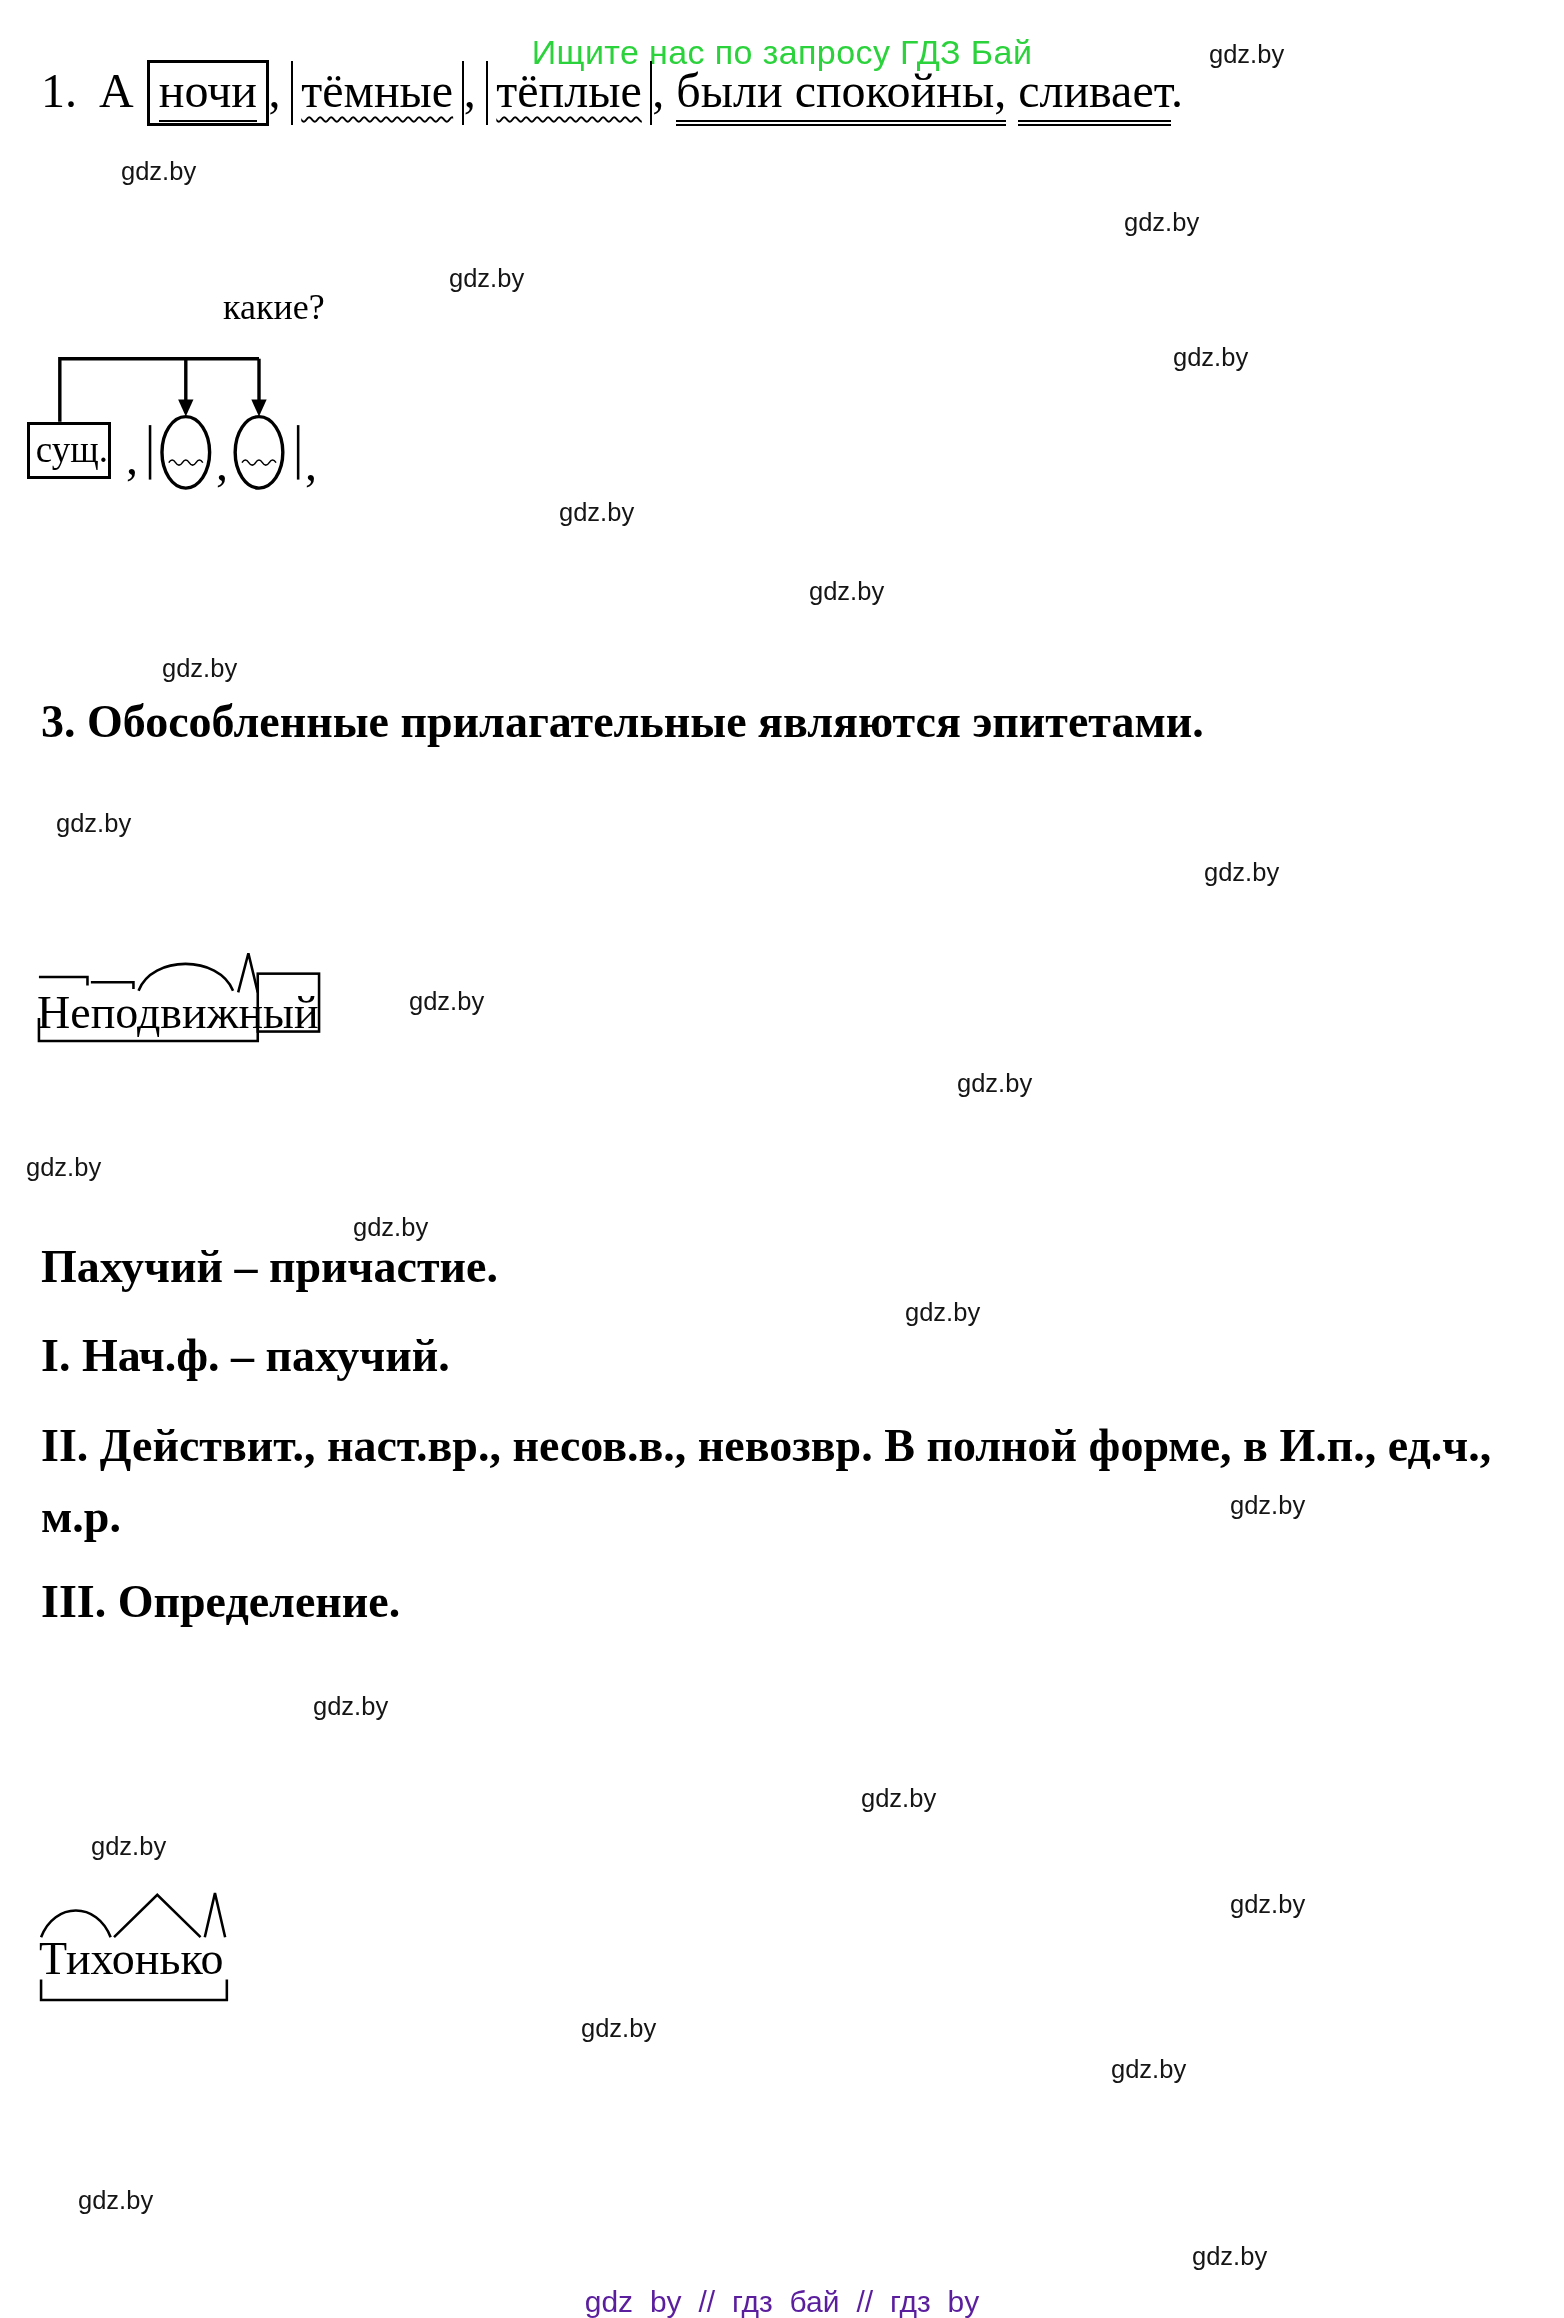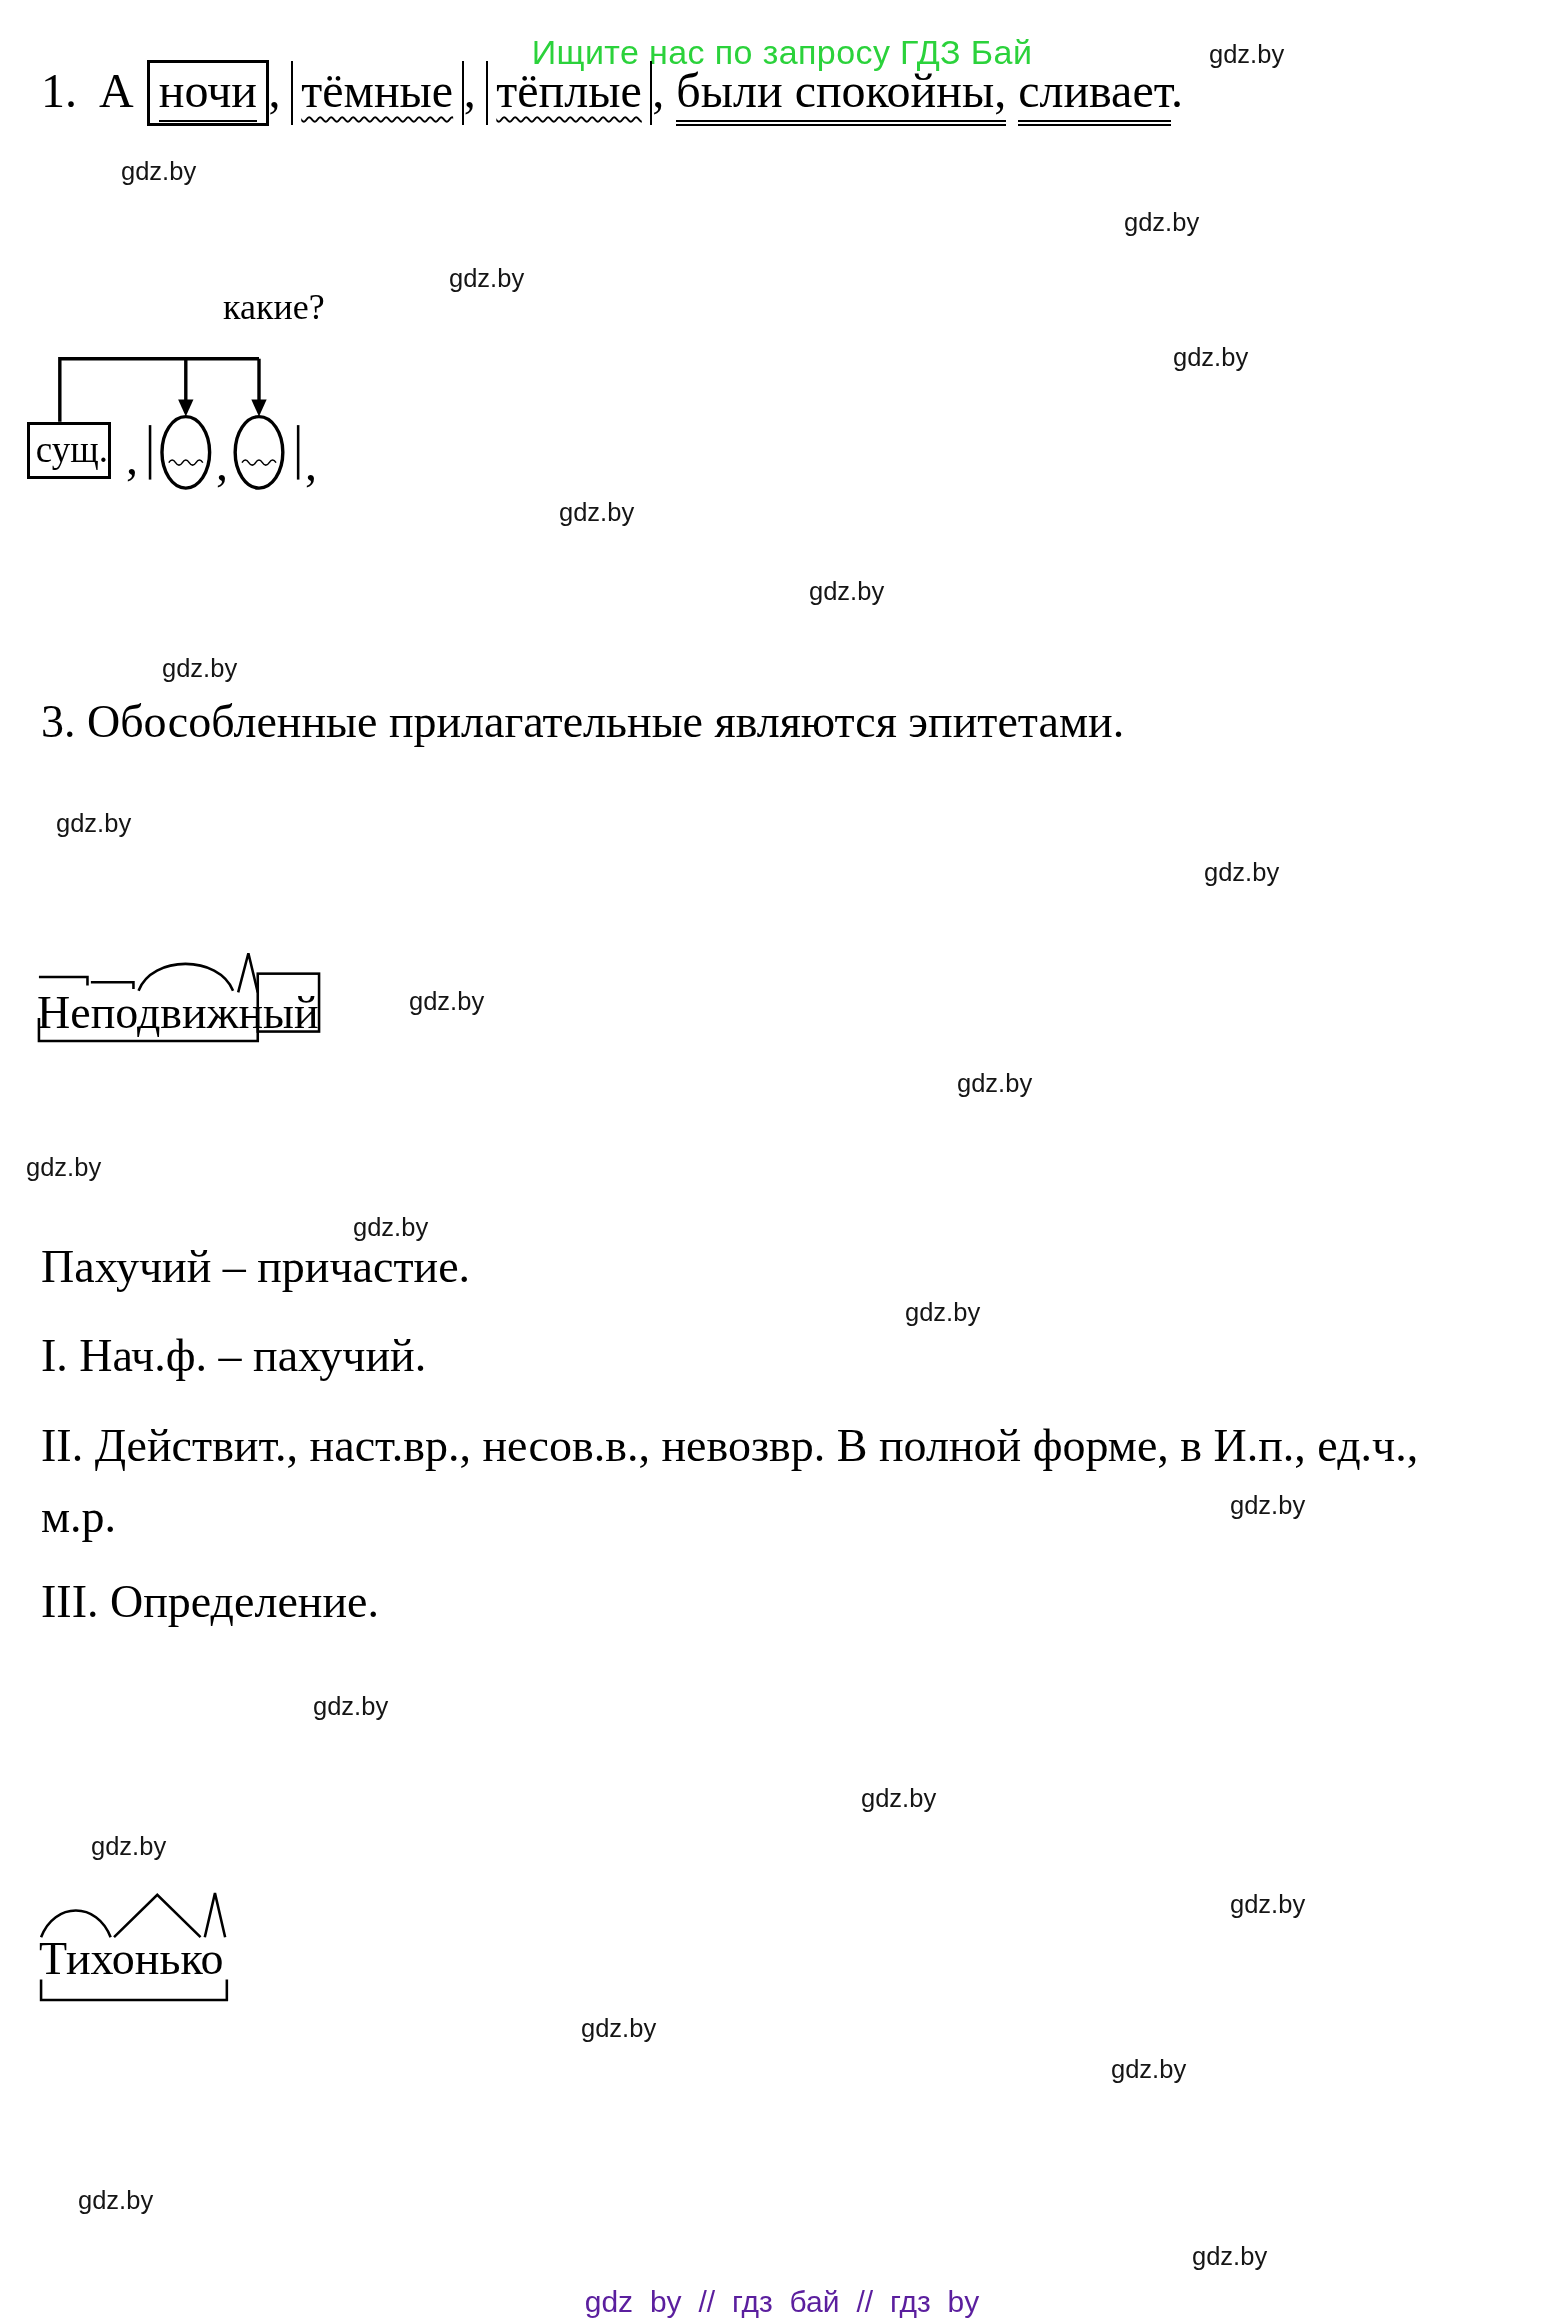--- a/index.html
+++ b/index.html
@@ -50,21 +50,21 @@
   
   #question{position:absolute;left:223px;top:286px;font-size:36px;}
   #scheme{position:absolute;left:0;top:340px;width:375px;height:183px;}
   #scheme svg{position:absolute;left:0;top:0;}
   #scheme-box{
     position:absolute;left:27px;top:82px;width:78px;height:51px;
     border:3.4px solid #000;text-align:right;font-size:37px;line-height:49px;
   }
   .scheme-comma{position:absolute;font-size:48px;line-height:1;}
   
-  .line{position:absolute;left:41px;font-size:46px;white-space:nowrap;line-height:1.15;}
+  .line{position:absolute;left:41px;font-size:46px;white-space:nowrap;line-height:1.15;font-weight:bold;}
   
   .morph{position:absolute;font-size:46px;white-space:nowrap;}
   .morph .w{position:relative;z-index:1;}
   .morph svg{position:absolute;pointer-events:none;z-index:2;}
   
   #derivation{position:absolute;left:41px;top:2208px;font-size:46px;white-space:nowrap;line-height:1.15;}
   .uline{border-bottom:3.4px solid #000;padding-bottom:1.7px;}
   #postfix-seg{position:relative;display:inline-block;}
   #postfix-seg::before{
     content:"";position:absolute;left:-1.7px;right:-3.4px;top:-13.6px;height:12px;

